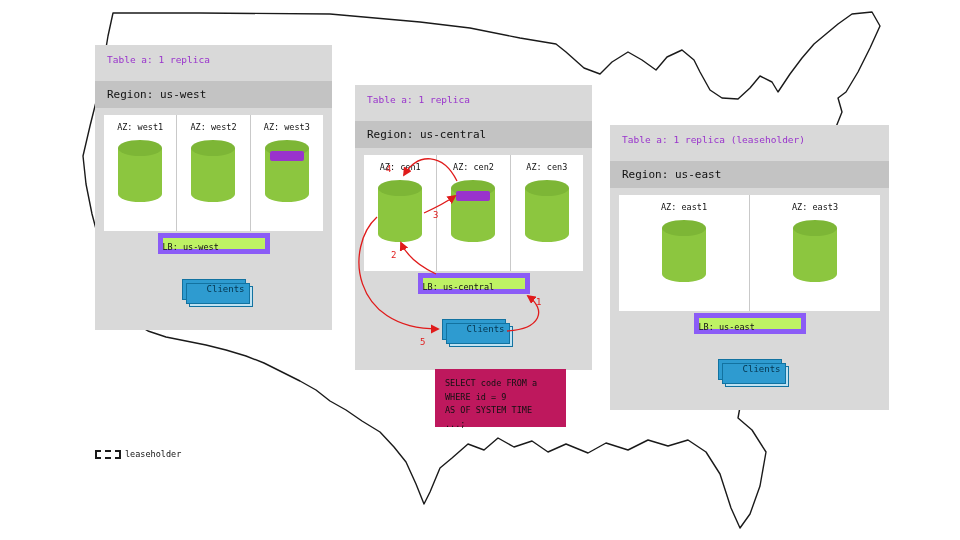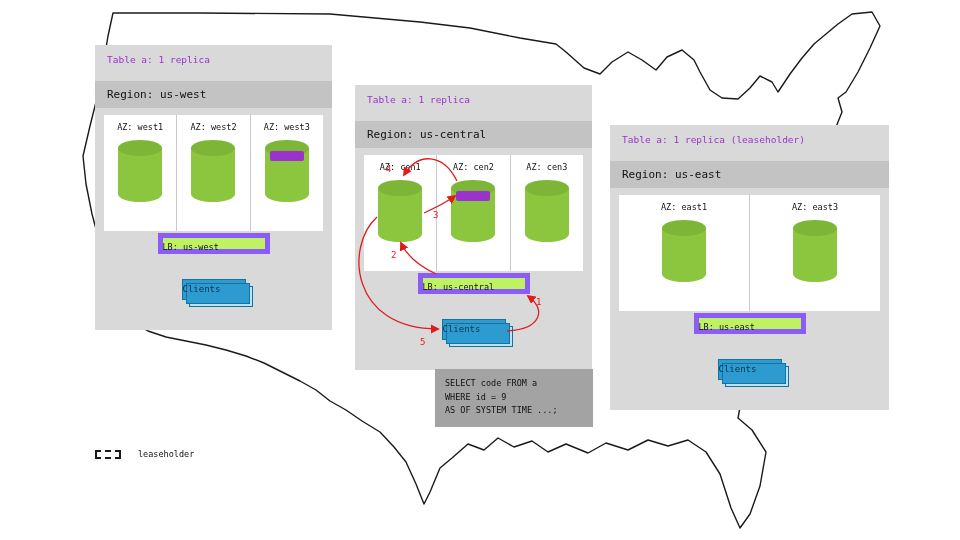--- a/index.html
+++ b/index.html
@@ -10,25 +10,25 @@
   .table-label{position:absolute;top:9px;left:12px;font-size:9.5px;font-weight:normal;color:#9933cc;letter-spacing:0}
   .region-title{position:absolute;top:36px;left:0;right:0;height:27px;background:#c3c3c3;line-height:27px;padding-left:12px;font-size:11px}
   .az-area{position:absolute;top:70px;left:9px;right:9px;height:116px;background:#fff;display:flex}
   .az-col{flex:1;text-align:center;position:relative}
   .az-col + .az-col{border-left:1px solid #c9c9c9}
   .az-label{margin-top:7px;font-size:8.5px}
   .cyl-wrap{position:relative;display:inline-block;margin-top:7px;line-height:0}
   .replica-band{position:absolute;top:12px;left:50%;transform:translateX(-50%);width:34px;height:10px;background:#9933cc;border-radius:2px}
   .replica-band.leaseholder{width:36px;height:12px;border:2px dashed #1a1a1a}
   .lb-box{position:absolute;top:188px;left:50%;transform:translateX(-50%);width:112px;height:21px;background:#bef264;border:5px solid #8b5cf6;font-size:8.5px;line-height:19px}
-  .clients{position:absolute;top:234px;left:50%;transform:translateX(-50%);width:64px;height:21px;background:#2e9bd0;border:1px solid #1272a0;font-size:9px;text-align:left;line-height:19px;color:#05344d;z-index:2}
+  .clients{position:absolute;top:234px;left:50%;transform:translateX(-50%);width:64px;height:21px;background:#2e9bd0;border:1px solid #1272a0;font-size:9px;text-align:right;line-height:19px;color:#05344d;z-index:2}
   .clients::before{content:"";position:absolute;left:3px;top:3px;width:100%;height:100%;background:#2e9bd0;border:1px solid #1272a0;z-index:-1}
   .clients::after{content:"";position:absolute;left:6px;top:6px;width:100%;height:100%;background:#bfe2f2;border:1px solid #1272a0;z-index:-2}
-  .sql-box{position:absolute;left:435px;top:369px;width:158px;height:58px;background:#a3a3a3;padding:8px 10px;font-size:8.5px;line-height:1.6;z-index:1}
-  .legend{position:absolute;left:95px;top:449px;display:flex;align-items:center;gap:17px;font-size:8.5px;z-index:1}
+  .sql-box{position:absolute;left:435px;top:369px;width:131px;height:58px;background:#be185d;padding:8px 10px;font-size:8.5px;line-height:1.6;z-index:1}
+  .legend{position:absolute;left:95px;top:449px;display:flex;align-items:center;gap:4px;font-size:8.5px;z-index:1}
   .legend-swatch{width:26px;height:9px;border:2px dashed #1a1a1a;background:#fff}
   .arrows-svg{position:absolute;left:0;top:0;z-index:5;pointer-events:none}
   .arrow-path{fill:none;stroke:#e01b1b;stroke-width:1.3}
   .arrow-num{font-family:"DejaVu Sans Mono",monospace;font-size:9px;fill:#e01b1b}
 </style>
 </head>
 <body>
 
 <svg class="map-svg" width="960" height="540" viewBox="0 0 960 540">
   <path d="M113,13 L200,13 L330,14 L420,22 L470,28 L520,38 L556,44 L566,52 L584,68 L600,74 L612,62 L628,52 L642,60 L656,70 L667,57 L682,50 L694,60 L700,72 L710,90 L722,98 L738,99 L750,88 L760,76 L772,82 L778,92 L790,74 L802,58 L814,44 L826,34 L838,24 L852,14 L872,12 L880,26 L870,48 L858,72 L846,92 L838,98 L842,112 L834,132 L826,148 L843,158 L848,166 L836,178 L824,190 L818,205 L826,222 L812,242 L800,262 L786,286 L772,312 L758,340 L748,368 L742,396 L738,418 L752,430 L766,452 L760,486 L750,514 L740,528 L731,508 L720,474 L706,452 L688,440 L668,446 L648,440 L628,450 L606,443 L588,453 L566,444 L548,452 L532,441 L514,447 L498,438 L484,450 L468,444 L452,458 L440,468 L430,492 L424,504 L416,484 L406,462 L394,447 L380,432 L362,421 L346,410 L330,401 L316,390 L300,381 L282,372 L264,363 L246,356 L226,350 L206,345 L186,341 L166,337 L148,331 L136,324 L124,300 L112,272 L100,244 L92,214 L86,184 L83,156 L90,126 L97,98 L103,66 L108,36 Z" fill="#ffffff" stroke="#1a1a1a" stroke-width="1.4" stroke-linejoin="round"></path>

